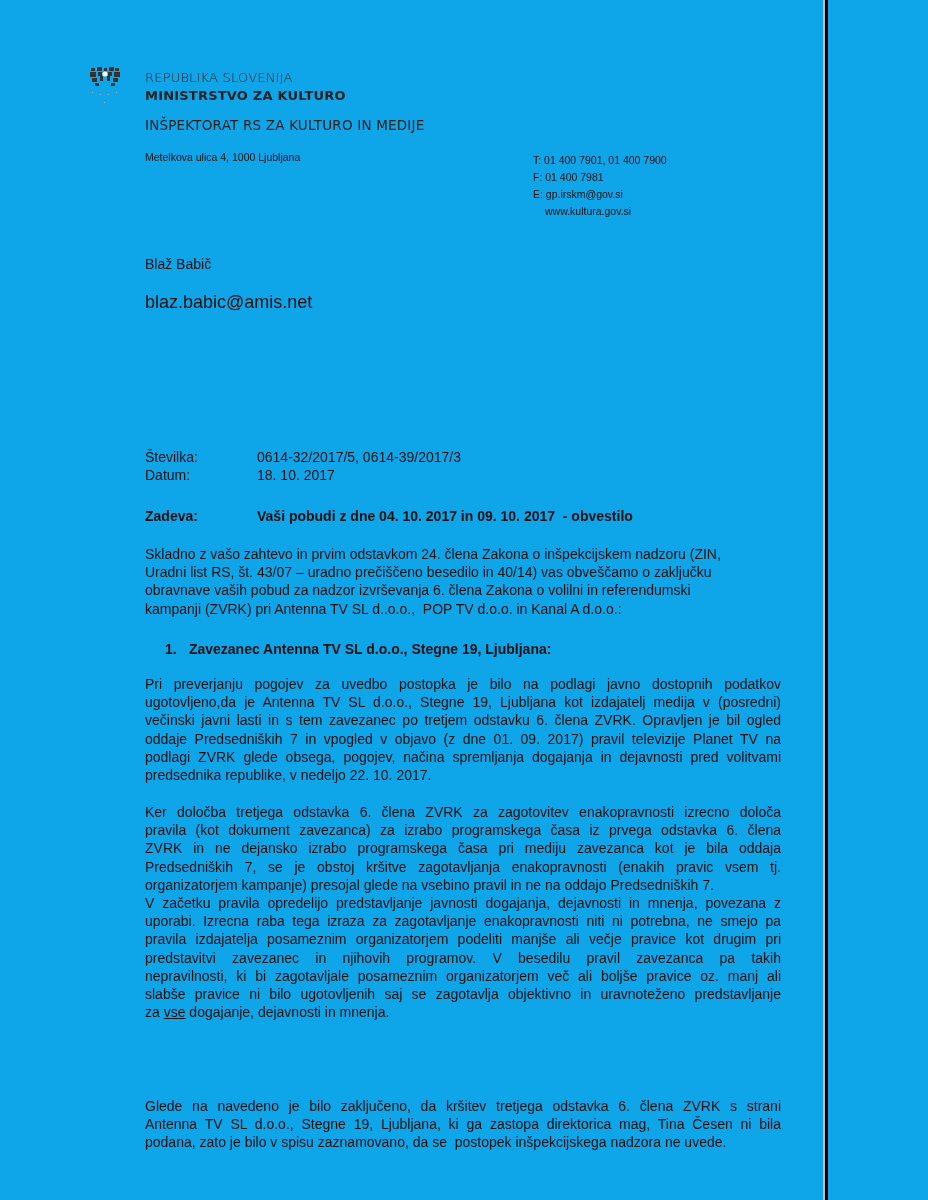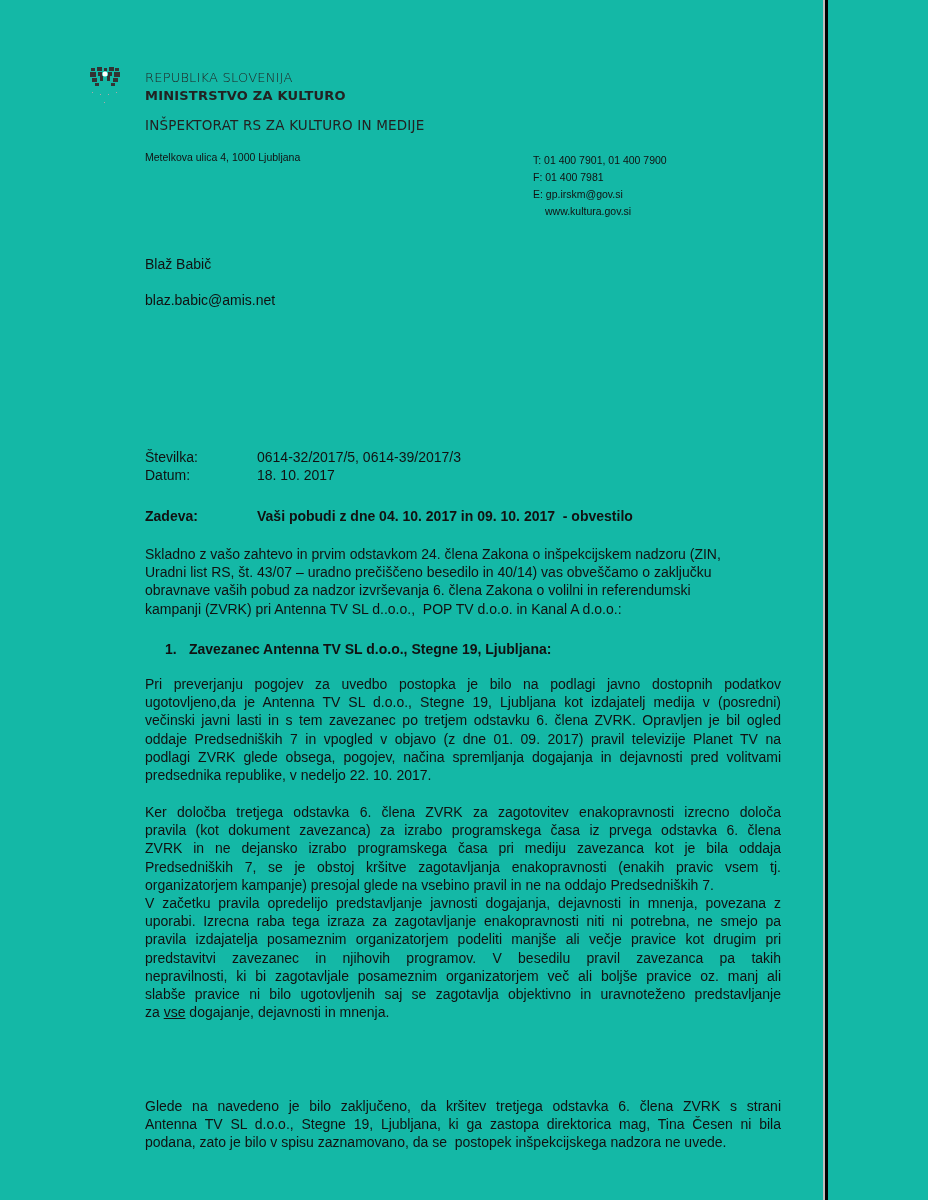--- a/index.html
+++ b/index.html
@@ -1,33 +1,33 @@
 <!DOCTYPE html>
 <html><head>
 <meta charset="utf-8">
 <style>
   html, body { margin: 0; padding: 0; background: #ffffff; }
   body { width: 928px; height: 1200px; position: relative; overflow: hidden; color: #111; }
-  .page { position: absolute; left: 0; top: 0; width: 928px; height: 1200px; background: #14b8a6; }
+  .page { position: absolute; left: 0; top: 0; width: 928px; height: 1200px; background: #0ea5e9; }
   .edge-line { position: absolute; left: 825px; top: 0; width: 3px; height: 1200px; background: #000; }
   .edge-shadow { position: absolute; left: 823px; top: 0; width: 2px; height: 1200px; background: #bdbdbd; }
 
   .logo { position: absolute; left: 88px; top: 66px; width: 34px; height: 40px; }
   .hdr { position: absolute; left: 145px; font-family: "DejaVu Sans", sans-serif; color: #222; letter-spacing: 0.2px; }
   .hdr-rep { top: 70px; font-size: 13px; font-weight: 300; }
   .hdr-min { top: 88px; font-size: 13px; font-weight: bold; }
   .hdr-insp { top: 117px; font-size: 13.5px; font-weight: normal; }
 
   .sans { font-family: "Liberation Sans", sans-serif; }
   .addr { position: absolute; left: 145px; top: 151px; font-size: 10.5px; }
   .contacts { position: absolute; left: 533px; top: 152px; font-size: 10.5px; line-height: 17px; }
   .contacts .web { padding-left: 12px; }
 
   .recipient { position: absolute; left: 145px; top: 256px; font-size: 14px; }
-  .recipient-email { position: absolute; left: 145px; top: 292px; font-size: 14px; }
+  .recipient-email { position: absolute; left: 145px; top: 292px; font-size: 18px; }
 
   .meta { position: absolute; left: 145px; top: 448px; font-size: 14px; line-height: 18px; }
   .meta .row { display: flex; }
   .meta .lbl { width: 112px; }
 
   .subject { position: absolute; left: 145px; top: 508px; font-size: 14px; font-weight: bold; display: flex; }
   .subject .lbl { width: 112px; }
 
   .para { position: absolute; left: 145px; width: 636px; font-size: 14px; line-height: 18.2px; }
   .intro { top: 545px; width: 640px; }

